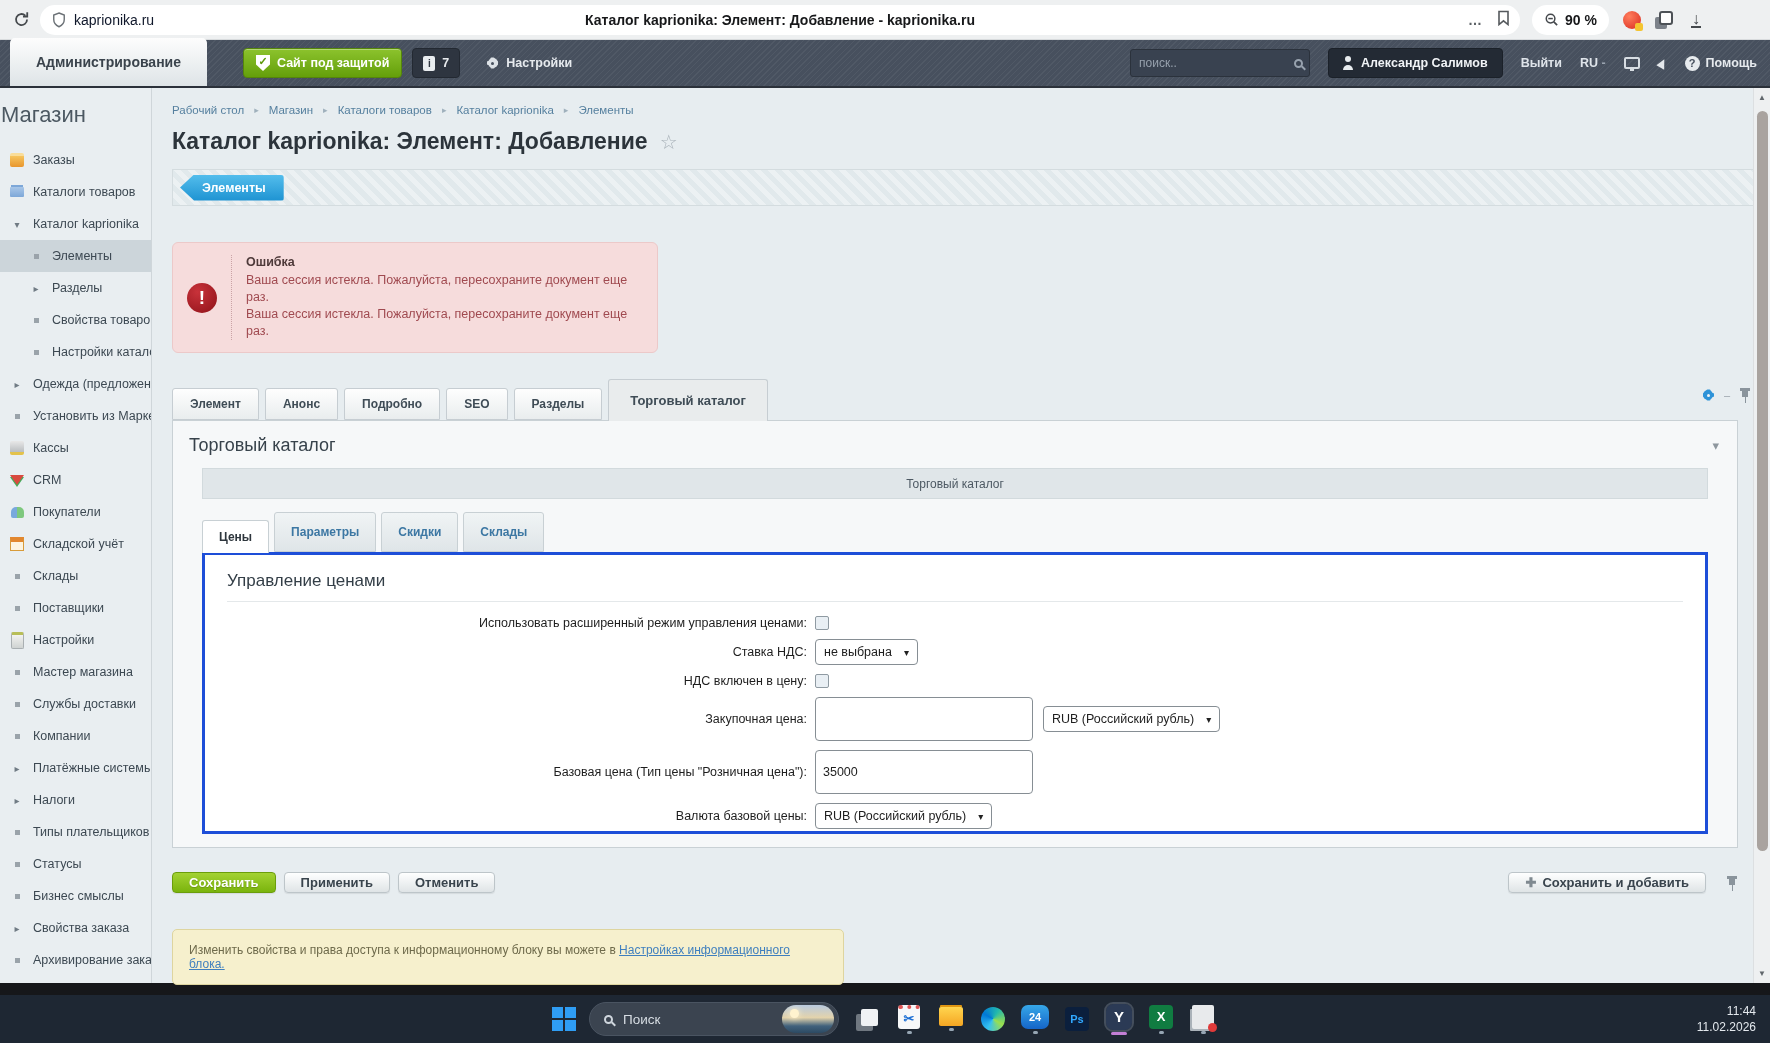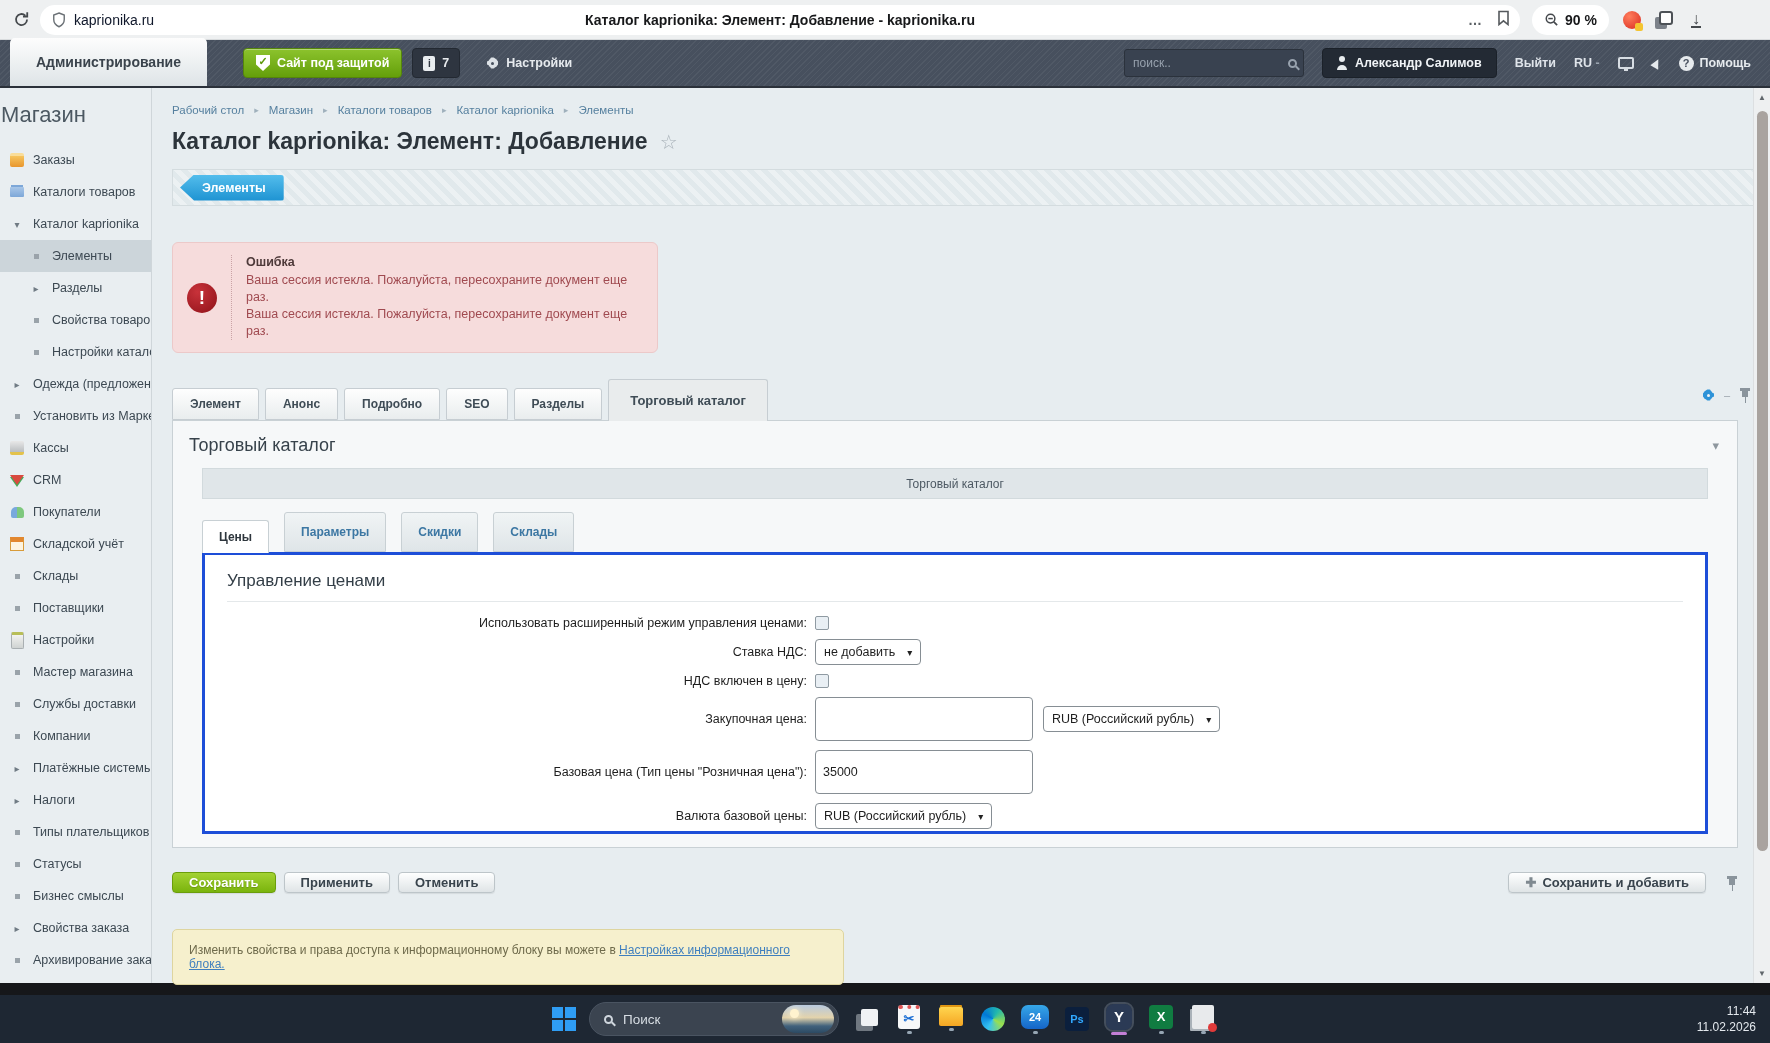--- a/index.html
+++ b/index.html
@@ -31,21 +31,21 @@
   .counter-btn { margin-left:10px; height:30px; background:#2e3540; border:1px solid #232932; border-radius:4px; color:#e8ebee; font-weight:bold; font-size:12.5px; display:flex; align-items:center; gap:7px; padding:0 10px; }
   .doc-ic { width:12px; height:15px; background:#e9edf0; border-radius:2px; display:flex; align-items:center; justify-content:center; color:#2e3540; font-size:10px; font-weight:bold; }
   .settings-link { margin-left:26px; display:flex; align-items:center; gap:7px; color:#e6eaee; font-size:12.5px; font-weight:bold; }
   .gear { position:relative; width:13px; height:13px; }
   .gear::before, .gear::after { content:''; position:absolute; left:1px; top:4.5px; width:11px; height:4px; border-radius:1px; background:#dde2e7; }
   .gear::after { transform:rotate(90deg); }
   .gear i { position:absolute; inset:1.5px; border-radius:50%; background:#dde2e7; }
   .gear em { position:absolute; inset:5px; border-radius:50%; background:#47505e; z-index:2; }
   .gear.blue::before,.gear.blue::after,.gear.blue i { background:#2e93d8; }
   .gear.blue em { background:#f0f4f6; }
-  .ab-right { position:absolute; right:19px; display:flex; align-items:center; gap:18px; }
+  .ab-right { position:absolute; right:13px; display:flex; align-items:center; gap:18px; }
   .ab-search { width:180px; height:28px; background:#394250; border:1px solid #2b323c; border-radius:3px; display:flex; align-items:center; padding:0 8px; }
   .ab-search input { flex:1; background:transparent; border:none; outline:none; color:#cfd6de; font-size:12px; font-family:"Liberation Sans",sans-serif; }
   .ab-search input::placeholder { color:#97a1ad; }
   .mag { width:9px; height:9px; border:2px solid #98a2ae; border-radius:50%; position:relative; flex:0 0 auto; }
   .mag::after { content:''; position:absolute; width:5px; height:2px; background:#98a2ae; transform:rotate(45deg); right:-5px; bottom:-3px; }
   .user-btn { height:30px; background:#232a34; border:1px solid #1b2129; border-radius:4px; color:#f0f3f6; font-weight:bold; font-size:12.5px; display:flex; align-items:center; gap:8px; padding:0 14px; }
   .person-ic { width:10px; height:10px; position:relative; }
   .person-ic::before { content:''; position:absolute; width:6px; height:6px; border-radius:50%; background:#e8ecef; left:2px; top:-2px; }
   .person-ic::after { content:''; position:absolute; width:10px; height:5px; border-radius:5px 5px 0 0; background:#e8ecef; bottom:-2px; }
   .ab-link { color:#dfe4ea; font-size:12.5px; font-weight:bold; }
@@ -107,21 +107,21 @@
   .pin-ic::after { content:''; position:absolute; left:3px; top:4px; width:6px; height:6px; background:#8a949c; }
   .pin-ic i { position:absolute; left:5.5px; top:10px; width:1.5px; height:6px; background:#8a949c; }
 
   
   .panel { background:#f6f8f9; border:1px solid #c9d1d5; width:1566px; height:428px; position:relative; }
   .panel-head { display:flex; align-items:center; justify-content:space-between; padding:14px 18px 12px 16px; }
   .panel-title { font-size:18px; color:#37424b; }
   .collapse-ic { color:#8e979e; font-size:13px; cursor:pointer; }
   .panel-inner { margin:0 29px; }
   .strip { height:31px; background:#e0e6e9; border:1px solid #d2dadd; display:flex; align-items:center; justify-content:center; font-size:12px; color:#4d5963; }
-  .subtabs { display:flex; align-items:flex-end; gap:15px; margin-top:13px; position:relative; z-index:2;text-align:right; }
+  .subtabs { display:flex; align-items:flex-end; gap:5px; margin-top:13px; position:relative; z-index:2;text-align:right; }
   .subtab { background:linear-gradient(#f0f4f5,#dfe5e8); border:1px solid #c8d0d4; border-radius:3px 3px 0 0; height:40px; padding:0 16px; display:flex; align-items:center; font-size:12px; font-weight:bold; color:#3c77a3; cursor:pointer; }
   .subtab.active { background:#ffffff; color:#2e363d; height:33px; border-bottom:none; margin-bottom:-1px; }
   .form-box { background:#fff; border:3px solid #1d4ed8; height:282px; padding:16px 22px; position:relative; z-index:1; }
   .sec-head { font-size:17px; color:#333e47; padding-bottom:10px; border-bottom:1px solid #e4e8ea; margin-bottom:14px; }
   .frow { display:flex; align-items:center; margin-bottom:9px; }
   .flabel { width:580px; text-align:right; font-size:12.5px; color:#1e1e1e; flex:0 0 580px; }
   .fctrl { margin-left:8px; display:flex; align-items:center; gap:10px; }
   .chk { width:14px; height:14px; background:#e9eff4; border:1px solid #8f9aa2; border-radius:2px; cursor:pointer; }
   .uiinp { width:218px; height:44px; border:1px solid #868e94; border-radius:4px; padding:0 7px; font-size:12.5px; font-family:"Liberation Sans",sans-serif; color:#1e1e1e; background:#fff; }
   .uisel { height:26px; border:1px solid #868e94; border-radius:4px; background:#fff; display:inline-flex; align-items:center; gap:12px; padding:0 8px; font-size:12.5px; color:#1e1e1e; cursor:pointer; }
@@ -432,21 +432,21 @@
               <div class="frow">
                 <label class="flabel">Использовать расширенный режим управления ценами:</label>
                 <div class="fctrl">
                   <span class="chk"></span>
                 </div>
               </div>
               <div class="frow">
                 <label class="flabel">Ставка НДС:</label>
                 <div class="fctrl">
                   <span class="uisel">
-                    <span class="uisel-v">не добавить</span>
+                    <span class="uisel-v">не выбрана</span>
                     <span class="uisel-a">▾</span>
                   </span>
                 </div>
               </div>
               <div class="frow">
                 <label class="flabel">НДС включен в цену:</label>
                 <div class="fctrl">
                   <span class="chk"></span>
                 </div>
               </div>

